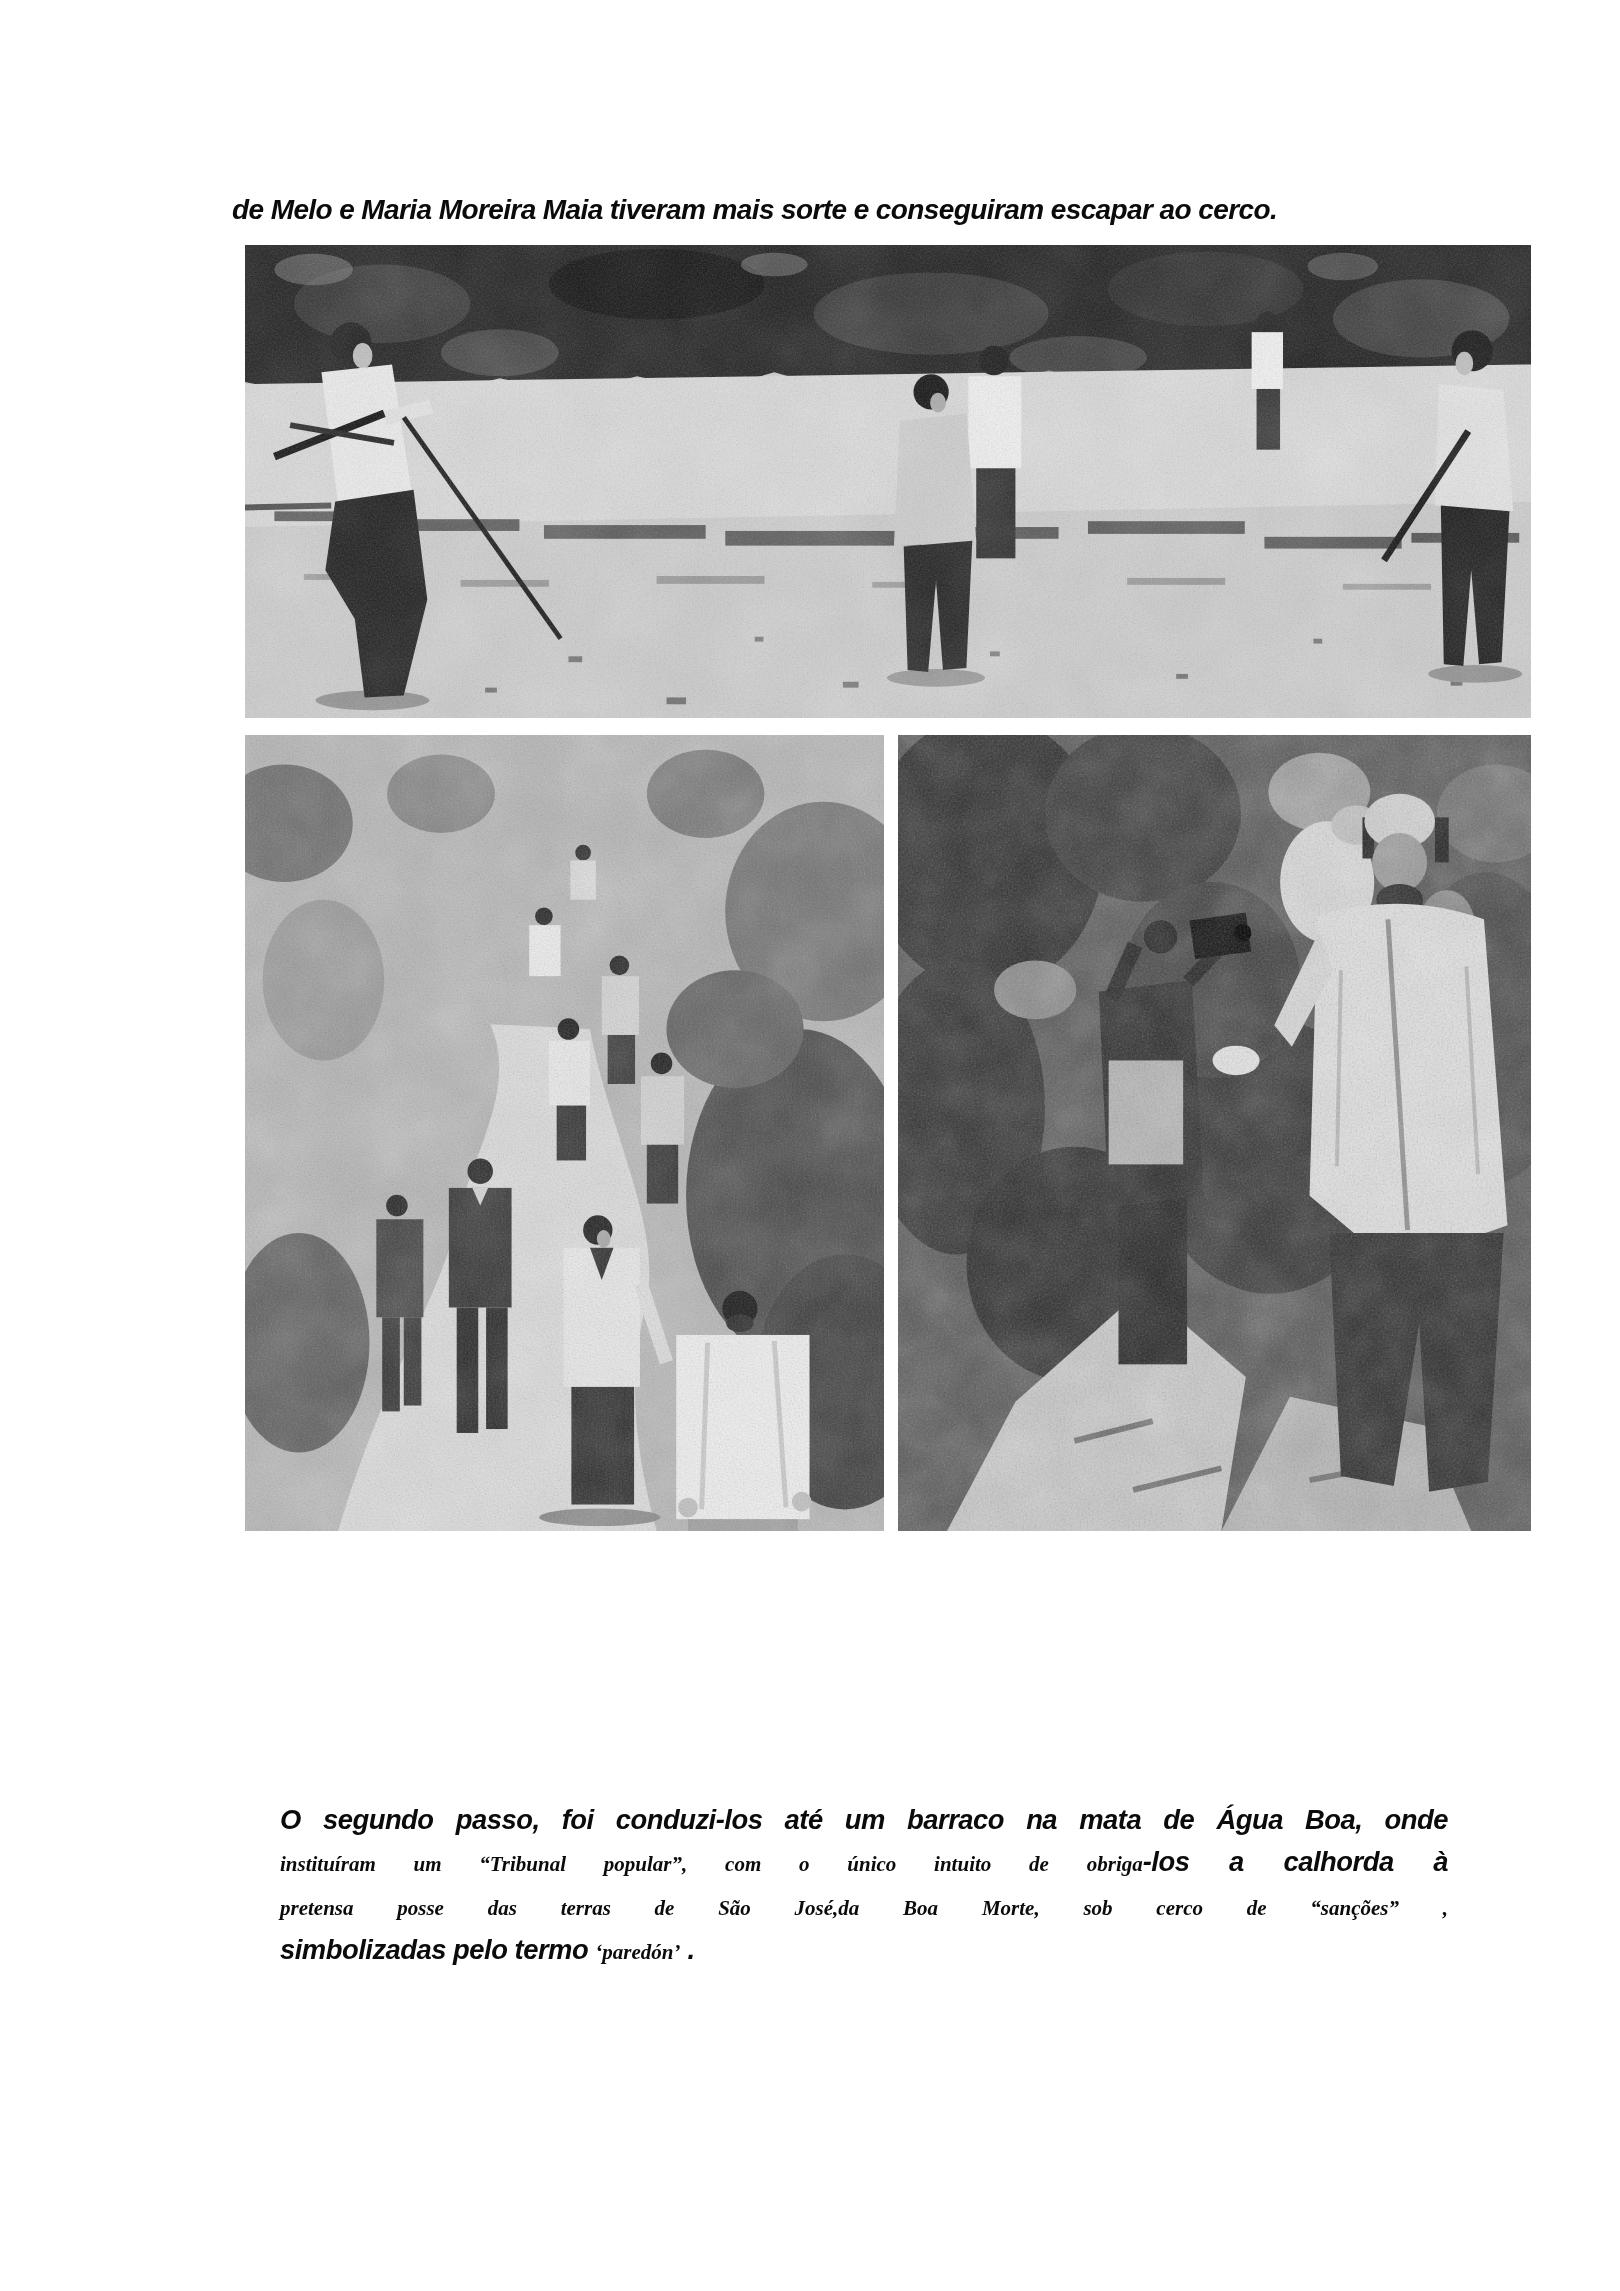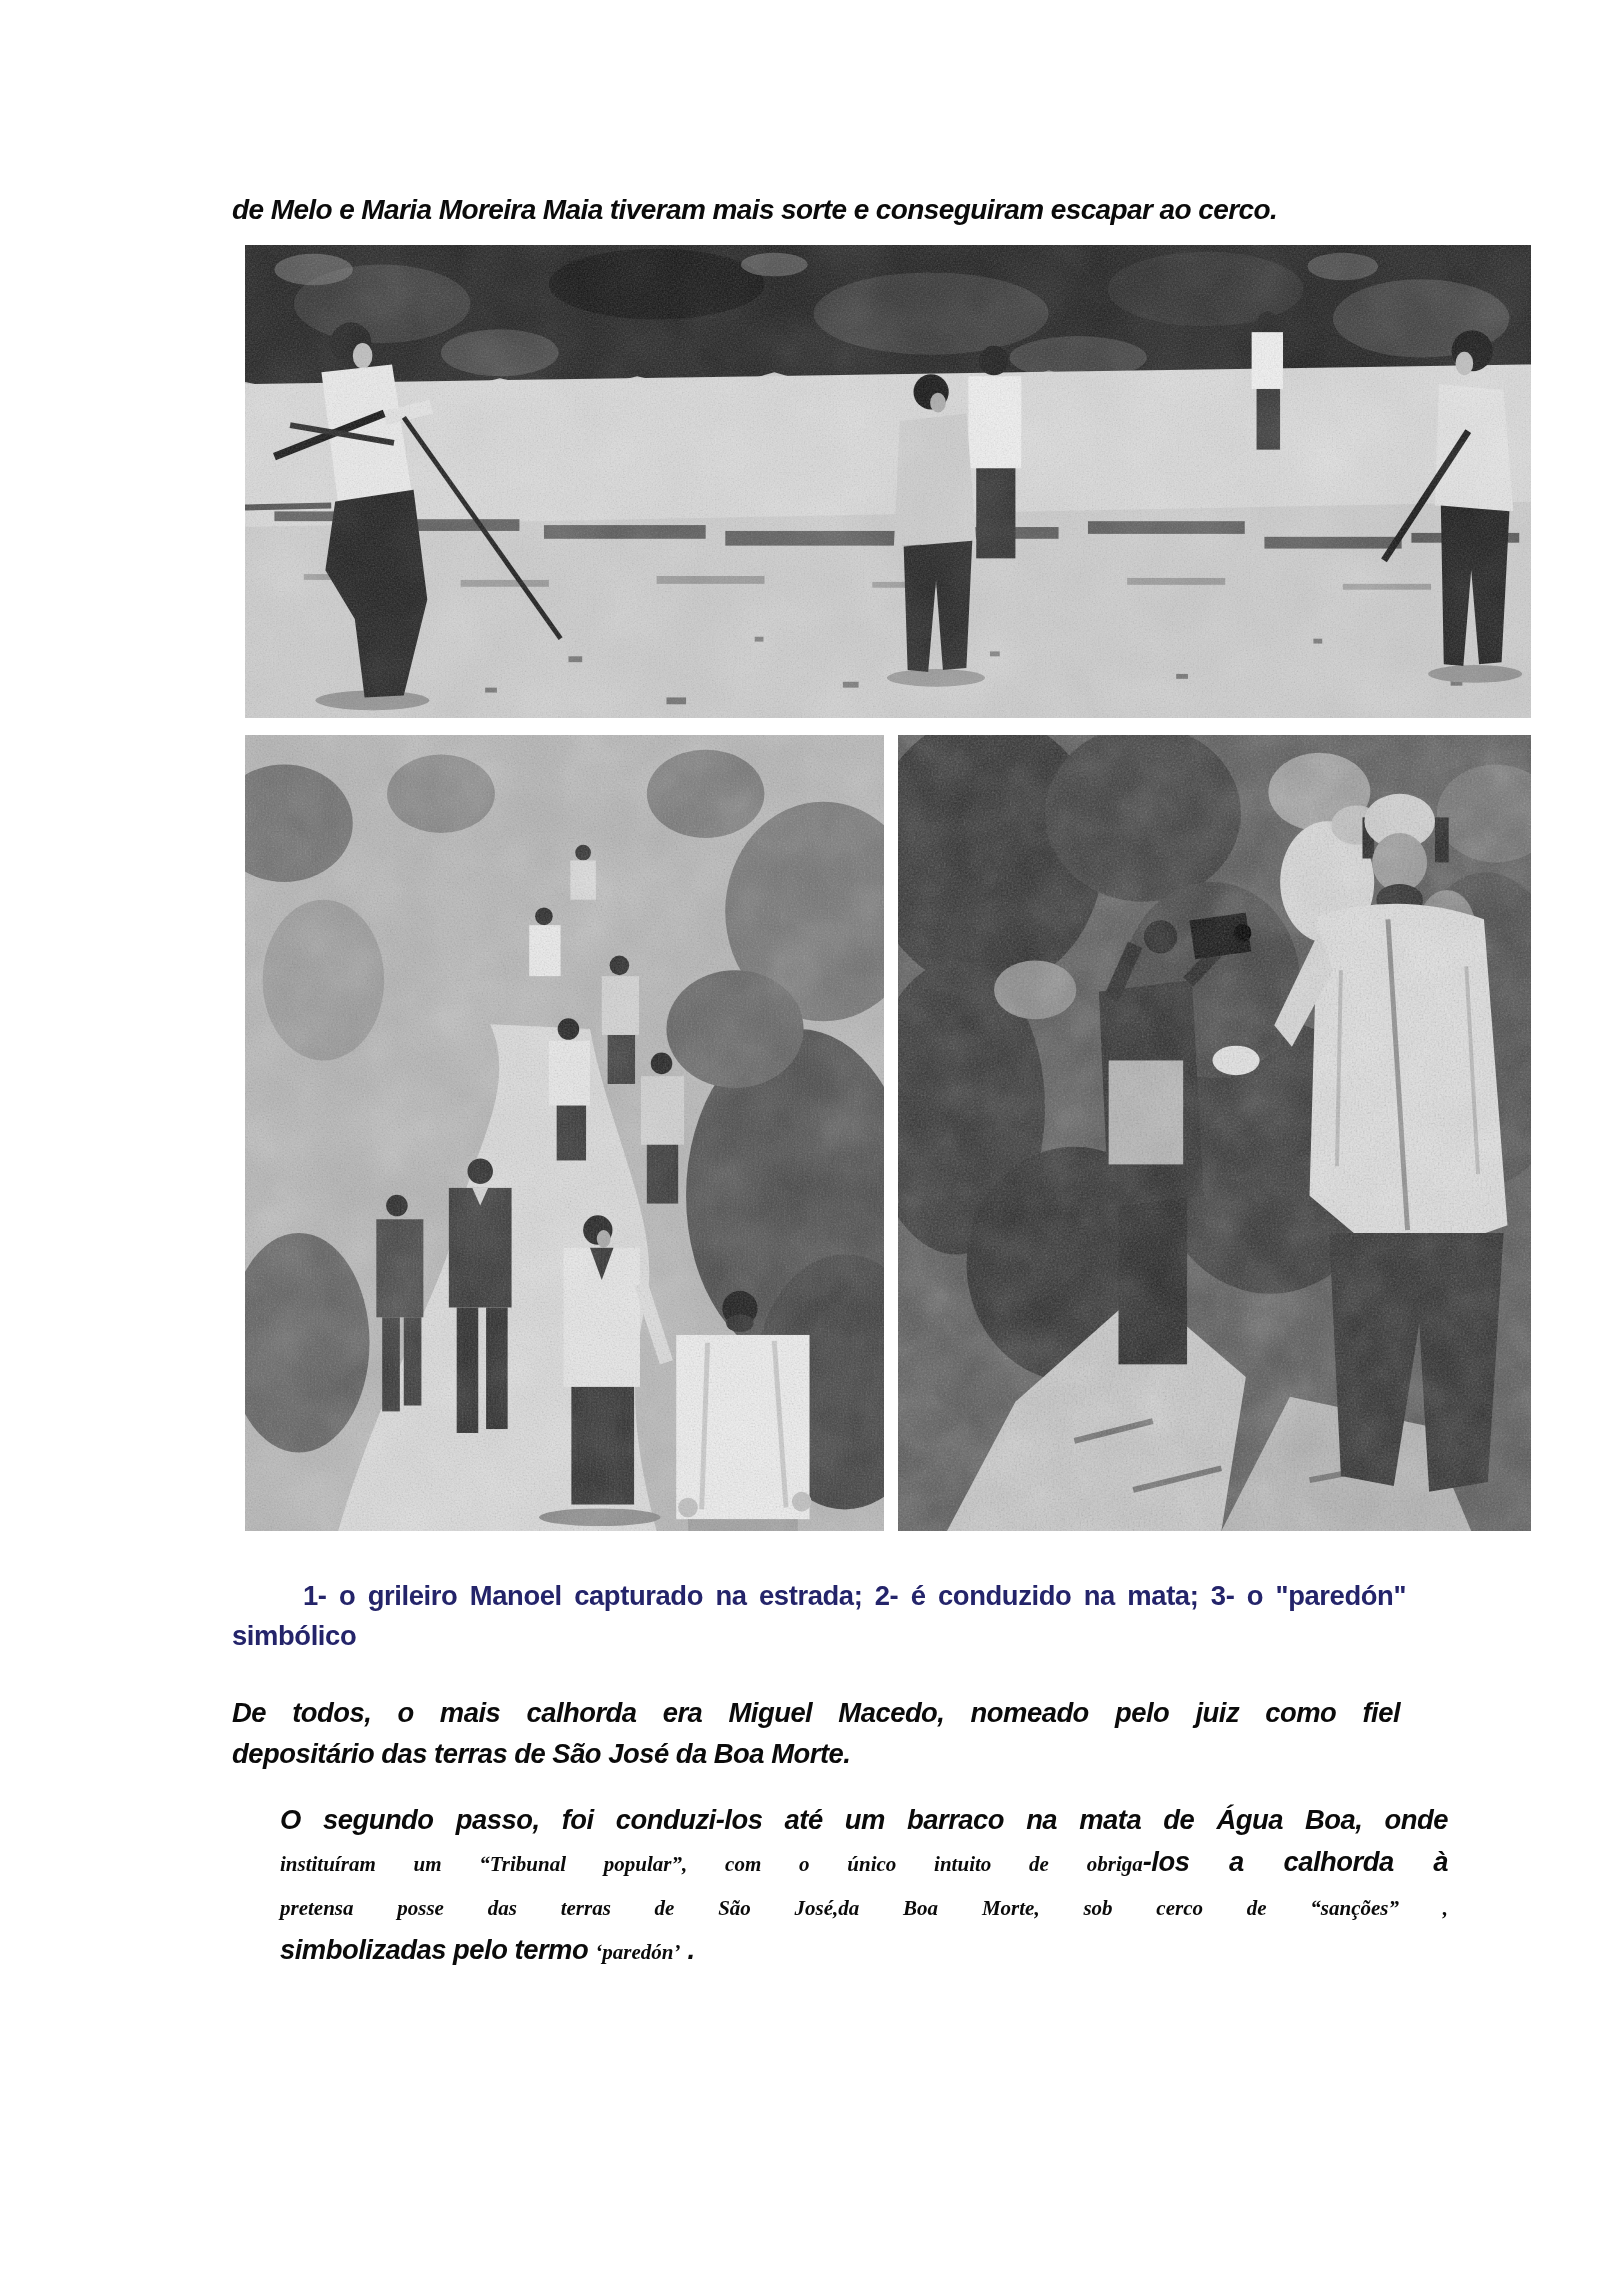--- a/index.html
+++ b/index.html
@@ -298,29 +298,21 @@
         <path d="M430,200 L384,296 L402,318 L444,240 Z" fill="#d6d6d6"></path>
         <circle cx="378" cy="315" r="11" fill="#3a3a3a"></circle>
         <path d="M440,508 L618,508 L602,762 L542,772 L532,600 L506,766 L452,756 Z" fill="#2a2a2a"></path>
       </g>
       <rect width="646" height="812" filter="url(#b3)" style="mix-blend-mode:soft-light" opacity="0.9"></rect>
       <rect width="646" height="812" filter="url(#g3)" style="mix-blend-mode:multiply" opacity="0.5"></rect>
       <rect width="646" height="812" filter="url(#g3)" style="mix-blend-mode:screen" opacity="0.3"></rect>
     </svg>
   </div>
 
-  <div class="caption">
-    <div class="cap-line1">1- o grileiro Manoel capturado na estrada; 2- é conduzido na mata; 3- o "paredón"</div>
-    <div class="cap-line2">simbólico</div>
-  </div>
-
-  <div class="para" id="para1">
-    <div class="jline">De todos, o mais calhorda era Miguel Macedo, nomeado pelo juiz como fiel</div>
-    <div class="lline">depositário das terras de São José da Boa Morte.</div>
-  </div>
+
 
   <div class="para" id="para2">
     <div class="jline"><span class="seg-sans">O segundo passo, foi conduzi-los até um barraco na mata  de Água Boa, onde</span></div>
     <div class="jline"><span class="seg-serif">instituíram um “Tribunal popular”, com o único intuito de obriga</span><span class="seg-sans">-los a calhorda à</span></div>
     <div class="jline"><span class="seg-serif">pretensa posse das terras de São José,da Boa Morte, sob cerco de “sanções” ,</span></div>
     <div class="lline"><span class="seg-sans">simbolizadas pelo termo </span><span class="seg-serif">‘paredón’</span><span class="seg-sans"> .</span></div>
   </div>
 
 </div>
 

